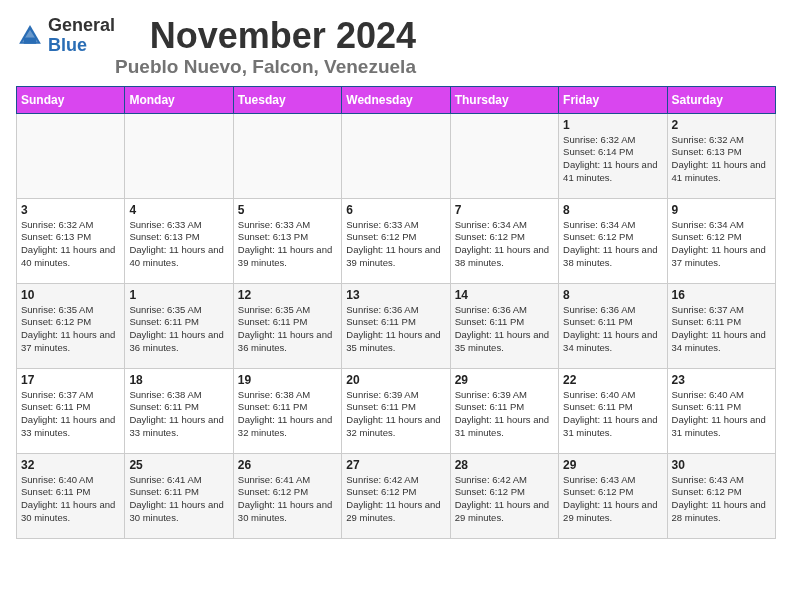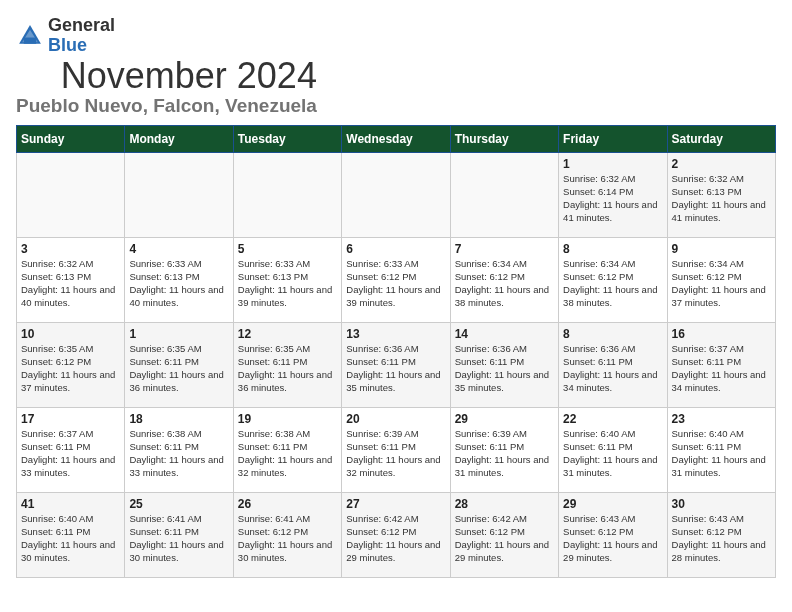--- a/index.html
+++ b/index.html
@@ -8,21 +8,20 @@
       background: #fff;
       width: 792px;
       min-height: 612px;
       padding: 16px;
     }
     .header {
       display: flex;
       align-items: flex-start;
       justify-content: flex-start;
       margin-bottom: 8px;
-      flex-direction: column;
     }
     .logo {
       display: flex;
       align-items: center;
       gap: 4px;
     }
     .logo-text {
       font-size: 18px;
       font-weight: bold;
       line-height: 1.1;
@@ -31,36 +30,36 @@
     .logo-blue { color: #2a6db5; margin-top: 48px; }
     .logo-icon {
       width: 28px;
       height: 28px;
     }
     .title-block {
       text-align: right;
     }
     .month-title {
       font-size: 36px;
-      font-weight: normal;
+      font-weight: bold;
       color: #333;
       line-height: 1.1;
     }
     .subtitle {
       font-size: 19px;
       color: #737373;
       font-weight: bold;
     }
     table {
       width: 100%;
       border-collapse: collapse;
       table-layout: fixed;
     }
     thead th {
-      background: #14532d;
+      background: #d946ef;
       color: #fff;
       font-size: 12px;
       font-weight: bold;
       padding: 6px 4px;
       text-align: left;
       border: 1px solid #1a5090;
     }
     tbody td {
       border: 1px solid #ccc;
       vertical-align: top;
@@ -270,21 +269,21 @@
         </td>
         <td>
           <span class="day-num">23</span>
           <div class="cell-text" style="white-space: pre-line;">Sunrise: 6:40 AM
 Sunset: 6:11 PM
 Daylight: 11 hours and 31 minutes.</div>
         </td>
       </tr>
       <tr>
         <td>
-          <span class="day-num">41</span>
+          <span class="day-num">32</span>
           <div class="cell-text" style="white-space: pre-line;">Sunrise: 6:40 AM
 Sunset: 6:11 PM
 Daylight: 11 hours and 30 minutes.</div>
         </td>
         <td>
           <span class="day-num">25</span>
           <div class="cell-text" style="white-space: pre-line;">Sunrise: 6:41 AM
 Sunset: 6:11 PM
 Daylight: 11 hours and 30 minutes.</div>
         </td>

